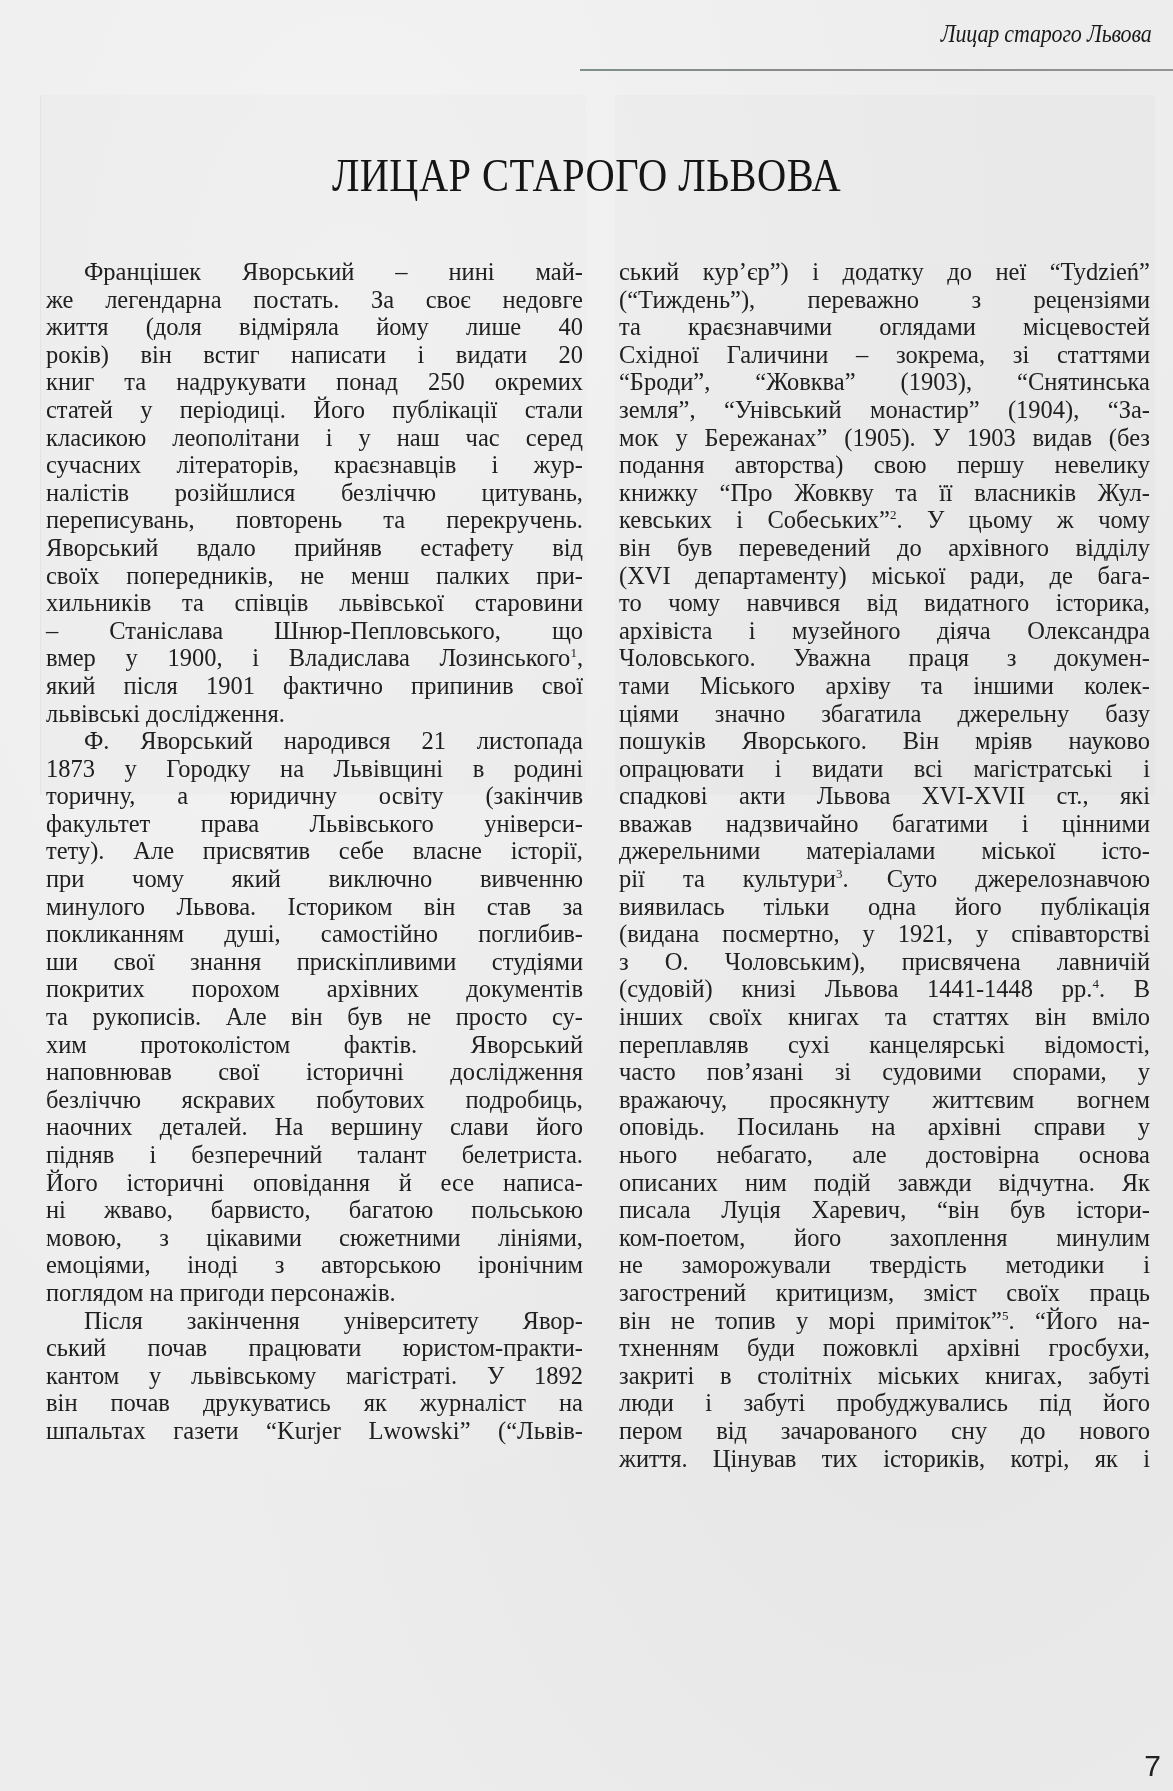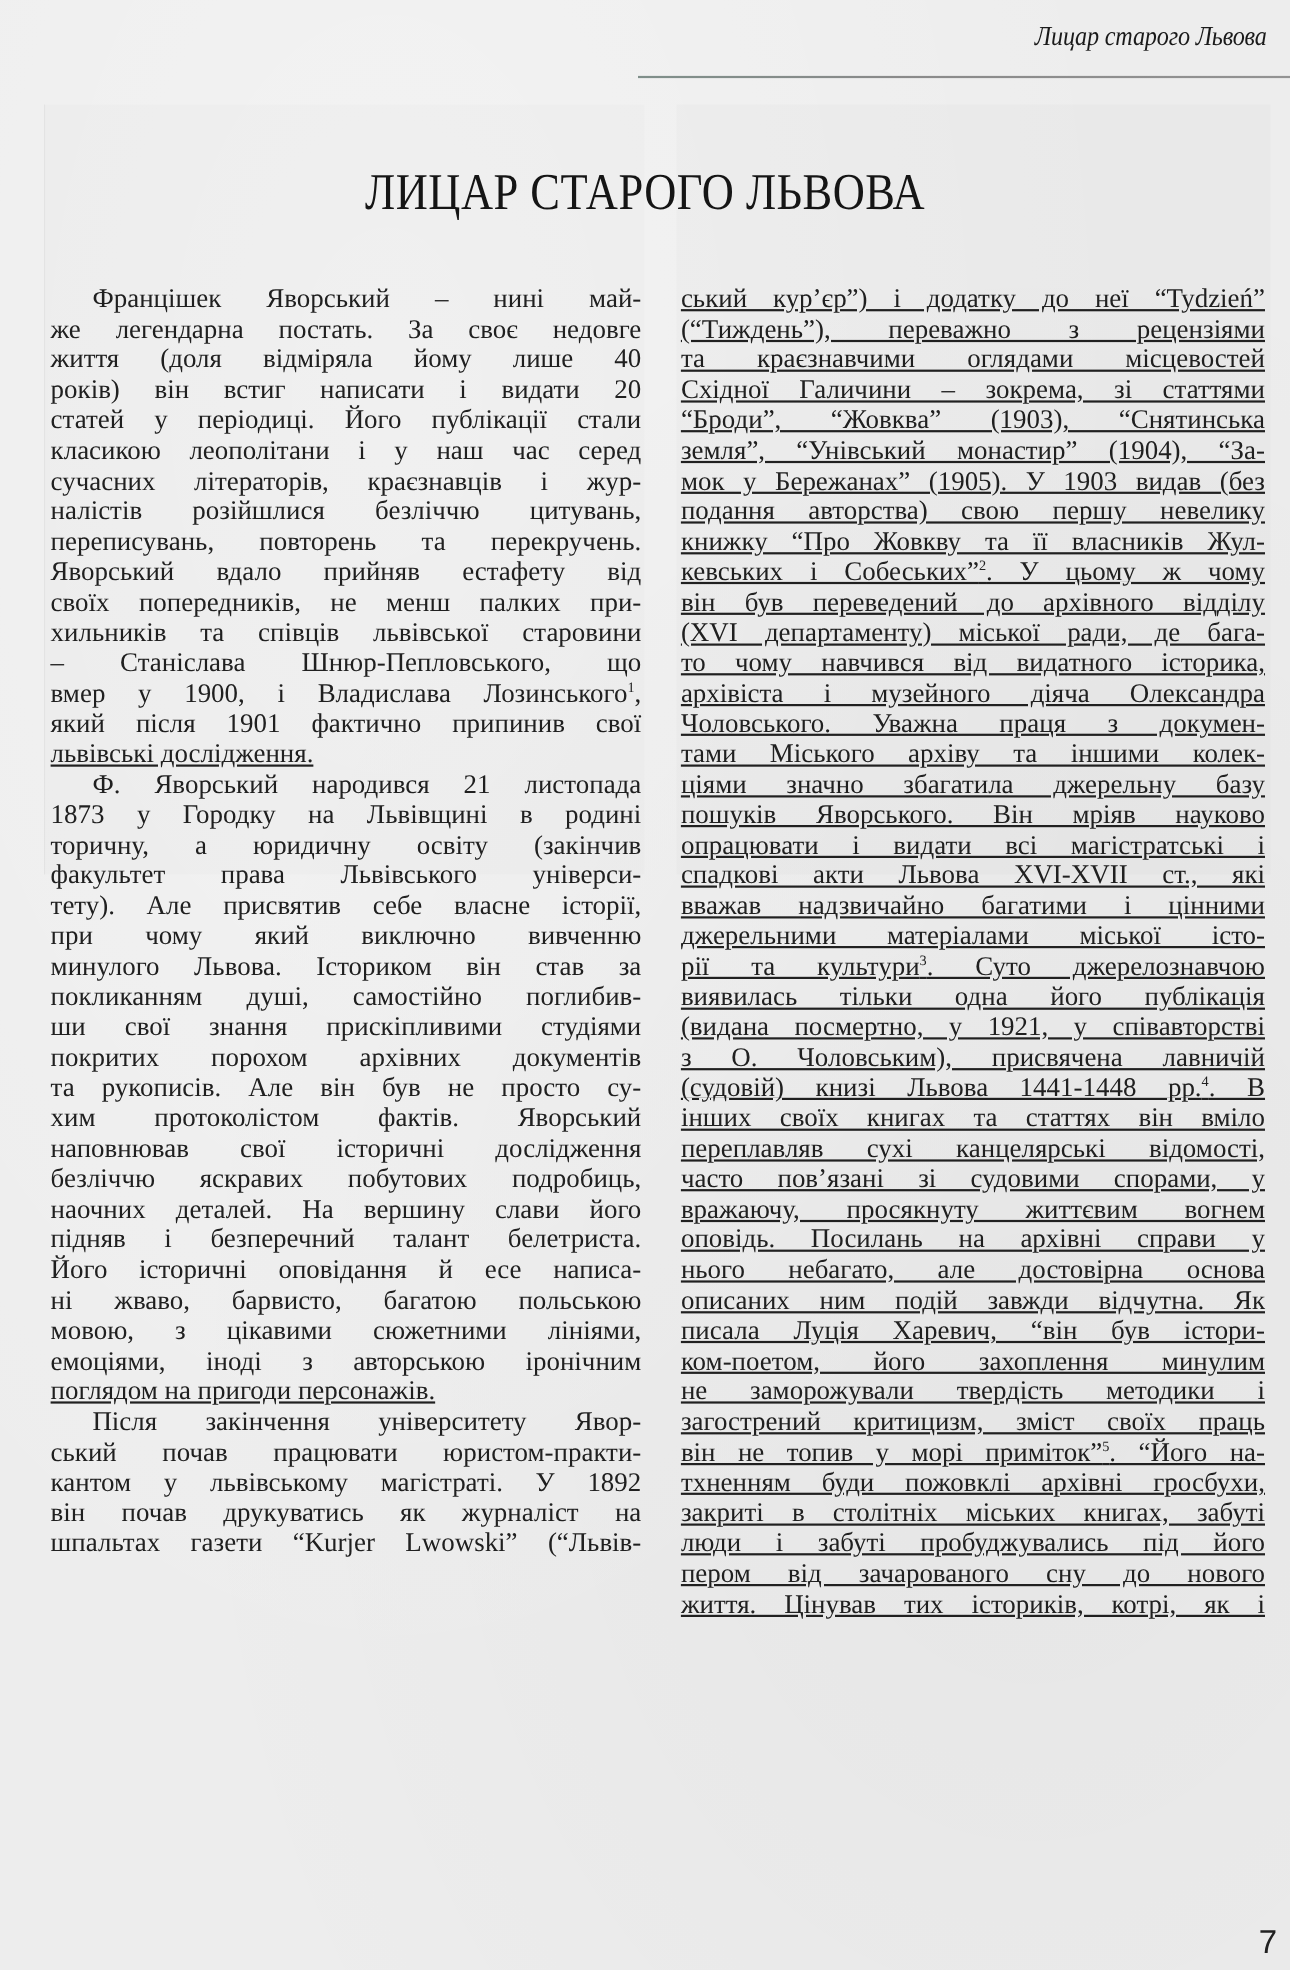--- a/index.html
+++ b/index.html
@@ -78,33 +78,31 @@
       line-height: 27.6px;
       color: #202020;
     }
     .column.left {
       left: 46px;
       width: 537px;
     }
     .column.right {
       left: 619px;
       width: 531px;
-      text-decoration: underline;
     }
     .line {
       display: block;
       white-space: nowrap;
       text-align: justify;
       text-align-last: justify;
       height: 27.6px;
       overflow: visible;
     }
     .line.last {
       text-align-last: left;
-      text-decoration: underline;
     }
     .line.indent {
       padding-left: 38px;
     }
     sup {
       font-size: 13px;
       line-height: 0;
       vertical-align: super;
     }
     .page-number {
@@ -126,20 +124,21 @@
 <div class="running-header">Лицар старого Львова</div>
 <div class="header-rule"></div>
 
 <h1 class="title">ЛИЦАР СТАРОГО ЛЬВОВА</h1>
 
 <div class="column left" id="col-left">
     <span class="line indent"><span>Францішек Яворський – нині май-</span></span>
     <span class="line"><span>же легендарна постать. За своє недовге</span></span>
     <span class="line"><span>життя (доля відміряла йому лише 40</span></span>
     <span class="line"><span>років) він встиг написати і видати 20</span></span>
+    <span class="line"><span>книг та надрукувати понад 250 окремих</span></span>
     <span class="line"><span>статей у періодиці. Його публікації стали</span></span>
     <span class="line"><span>класикою леополітани і у наш час серед</span></span>
     <span class="line"><span>сучасних літераторів, краєзнавців і жур-</span></span>
     <span class="line"><span>налістів розійшлися безліччю цитувань,</span></span>
     <span class="line"><span>переписувань, повторень та перекручень.</span></span>
     <span class="line"><span>Яворський вдало прийняв естафету від</span></span>
     <span class="line"><span>своїх попередників, не менш палких при-</span></span>
     <span class="line"><span>хильників та співців львівської старовини</span></span>
     <span class="line"><span>– Станіслава Шнюр-Пепловського, що</span></span>
     <span class="line"><span>вмер у 1900, і Владислава Лозинського</span><sup>1</sup><span>,</span></span>

